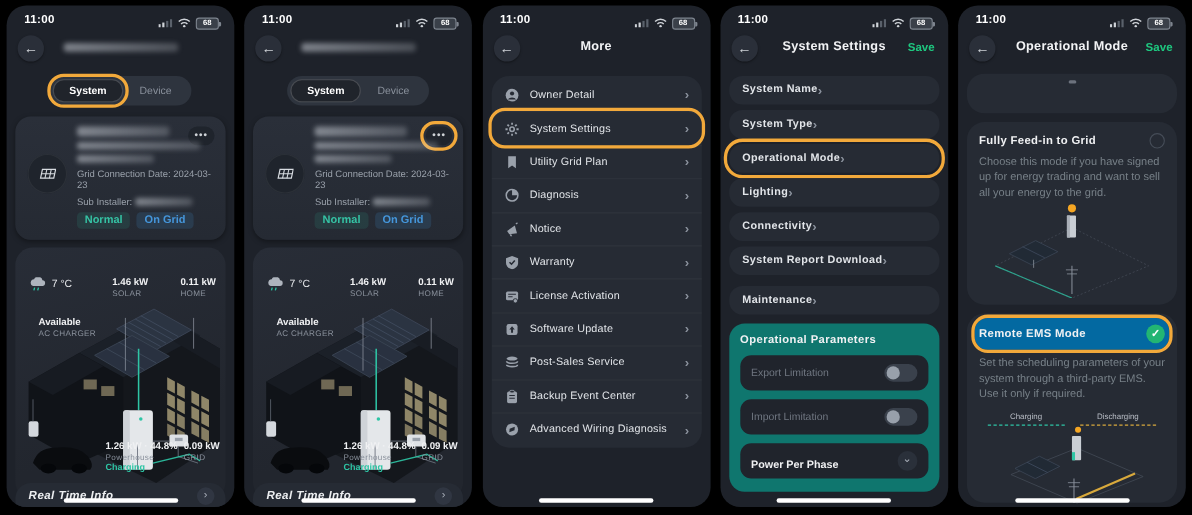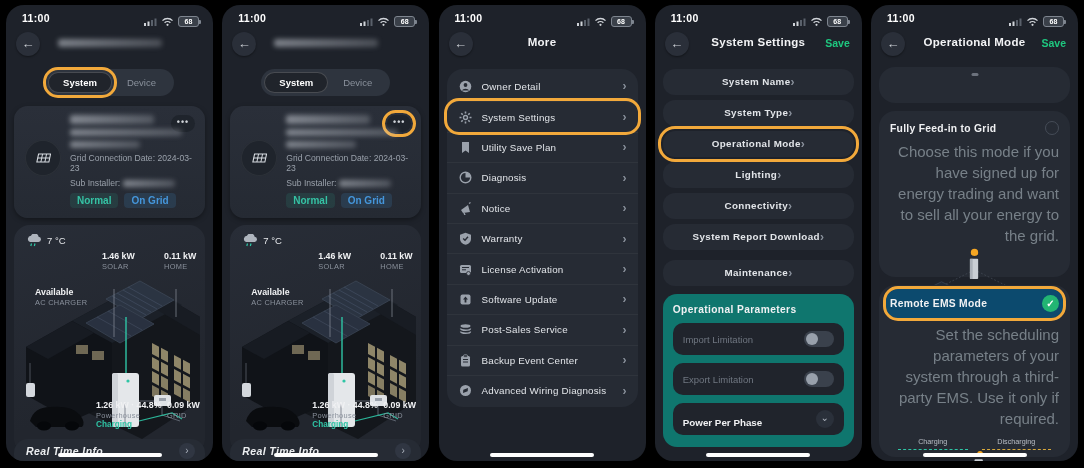--- a/index.html
+++ b/index.html
@@ -60,21 +60,21 @@
   .sys-lines > .redact { margin-bottom:5px; }
   .sys-text { font-size:8.6px; color:#9aa1ab; margin-bottom:5px; }
   .badges { display:flex; gap:6px; margin-top:2px; }
   .badge { font-size:10px; font-weight:bold; padding:2px 7px; border-radius:4px; }
   .badge.teal { color:#35c2a4; background:rgba(53,194,164,.12); }
   .badge.blue { color:#4596db; background:rgba(69,150,219,.16); }
 
   
   .housecard { position:relative; margin:7px 8px 0; height:229px; border-radius:16px;
     background:linear-gradient(160deg,#282d37 0%,#22262e 70%); overflow:hidden; }
-  .weather { position:absolute; top:9px; left:12px; display:flex; align-items:center;
+  .weather { position:absolute; top:27px; left:12px; display:flex; align-items:center;
     gap:4px; font-size:9.5px; color:#e6e8eb; z-index:3; }
   .housesvg { position:absolute; inset:0; width:100%; height:100%; }
   .lab { position:absolute; z-index:3; line-height:1.25; }
   .lab .v { font-size:8.8px; font-weight:bold; color:#f0f1f3; }
   .lab .n { font-size:7.4px; color:#8a919c; letter-spacing:.3px; }
   .lab .s { font-size:8.2px; font-weight:bold; color:#2ec5a5; }
 
   
   .rtbar { position:absolute; left:8px; right:8px; bottom:-8px; height:30px;
     background:#262b34; border-radius:14px; display:flex; align-items:center;
@@ -91,21 +91,21 @@
   .mrow { display:flex; align-items:center; height:30.4px; padding:0 11px; }
   .mrow + .mrow { border-top:1px solid rgba(255,255,255,.045); }
   .micon { width:15px; display:flex; justify-content:center; color:#9aa1ab; }
   .mlabel { flex:1; margin-left:9px; font-size:9.8px; color:#e2e5e9; letter-spacing:.2px; }
   .chev { color:#8a919c; font-size:12px; font-weight:bold; }
   .mrow.hl { outline-offset:0; border-radius:12px; }
 
   
   .setlist { display:flex; flex-direction:column; gap:5.5px; padding:10px 8px 0; }
   .srow { background:#262b34; border-radius:12px; height:25.5px; display:flex;
-    align-items:center; justify-content:center; padding:0 12px; }
+    align-items:center; justify-content:flex-start; padding:0 12px; }
   .srow .l { font-size:9.8px; font-weight:bold; color:#e2e5e9; letter-spacing:.4px; }
   .pcard { background:#0f766e; border-radius:14px; padding:10px 10px 12px; margin-top:3px; }
   .phead { font-size:10.2px; font-weight:bold; color:#f0f1f3; letter-spacing:.4px; }
   .prow { background:#20242c; border-radius:10px; margin-top:8px; min-height:32px;
     display:flex; align-items:center; justify-content:space-between; padding:6px 10px; }
   .prow .dl { font-size:9.5px; color:#6f7680; }
   .toggle { position:relative; width:30px; height:16px; border-radius:8px; background:#3a414c; flex:0 0 auto; }
   .toggle .knob { position:absolute; left:2px; top:2px; width:12px; height:12px;
     border-radius:50%; background:#98a0ab; }
   .ddlabel { font-size:8.3px; color:#6f7680; line-height:1.35; }
@@ -116,28 +116,28 @@
   
   .opcard { margin:8px 8px 0; background:#262b34; border-radius:16px; padding:10px 11px; position:relative; }
   .opcard.partial { height:36px; padding:0; }
   .partial .tick { position:absolute; top:6px; left:50%; transform:translateX(-50%);
     width:7px; height:3px; border-radius:2px; background:#8a919c; opacity:.7; }
   .optitle-row { display:flex; align-items:center; justify-content:space-between; }
   .optitle { font-size:10.3px; font-weight:bold; color:#f0f1f3; letter-spacing:.3px; }
   .radio { width:14px; height:14px; border-radius:50%; border:1.5px solid #454c57; }
   .checkmark { width:17px; height:17px; border-radius:50%; background:#22b573; color:#fff;
     font-size:10px; font-weight:bold; text-align:center; line-height:17px; }
-  .opdesc { font-size:15px; color:#778088; line-height:1.4; margin-top:6px;text-align:right; }
+  .opdesc { font-size:10px; color:#778088; line-height:1.4; margin-top:6px; }
   .legend { display:flex; gap:14px; margin-top:8px; padding:0 8px; }
   .legitem { flex:1; text-align:center; font-size:7.2px; color:#b9bec6;
     padding-bottom:3px; }
   .legitem.c { border-bottom:1px dashed #2ec5a5; }
   .legitem.d { border-bottom:1px dashed #d8a93c; }
   .hl-row { outline:3px solid #F2A93B; outline-offset:0; border-radius:12px;
-    padding:6px 4px; margin:-6px -4px 0; position:relative; z-index:2; background:#0c4a6e; }
+    padding:6px 4px; margin:-6px -4px 0; position:relative; z-index:2; background:#0369a1; }
 </style>
 </head>
 <body>
 
 <div class="frame">
 
   <div class="phone">
     <div class="statusbar">
       <span class="sb-time">11:00</span>
       <span class="sb-icons">
@@ -488,21 +488,21 @@
           </span>
         <span class="mlabel">System Settings</span>
         <span class="chev">›</span>
       </div>
       <div class="mrow">
         <span class="micon">
             <svg width="13" height="13">
               <path d="M3 1 h7 v11 l-3.5 -2.6 L3 12 Z" fill="#9aa1ab"></path>
             </svg>
           </span>
-        <span class="mlabel">Utility Save Plan</span>
+        <span class="mlabel">Utility Grid Plan</span>
         <span class="chev">›</span>
       </div>
       <div class="mrow">
         <span class="micon">
             <svg width="13" height="13">
               <circle cx="6.5" cy="6.5" r="5.3" fill="none" stroke="#9aa1ab" stroke-width="1.4"></circle>
               <path d="M6.5 6.5 L6.5 1.2 A5.3 5.3 0 0 1 11.8 6.5 Z" fill="#9aa1ab"></path>
             </svg>
           </span>
         <span class="mlabel">Diagnosis</span>
@@ -638,27 +638,27 @@
           <span class="chev">›</span>
       </div>
       <div class="srow" style="margin-top:5px;">
         <span class="l">Maintenance</span>
           <span class="chev">›</span>
       </div>
 
       <div class="pcard">
         <div class="phead">Operational Parameters</div>
         <div class="prow">
-          <span class="dl">Import Limitation</span>
+          <span class="dl">Export Limitation</span>
           <span class="toggle">
               <span class="knob"></span>
             </span>
         </div>
         <div class="prow">
-          <span class="dl">Export Limitation</span>
+          <span class="dl">Import Limitation</span>
           <span class="toggle">
               <span class="knob"></span>
             </span>
         </div>
         <div class="prow">
           <div>
             <div class="ddvalue">Power Per Phase</div>
           </div>
           <span class="chevdown">⌄</span>
         </div>

